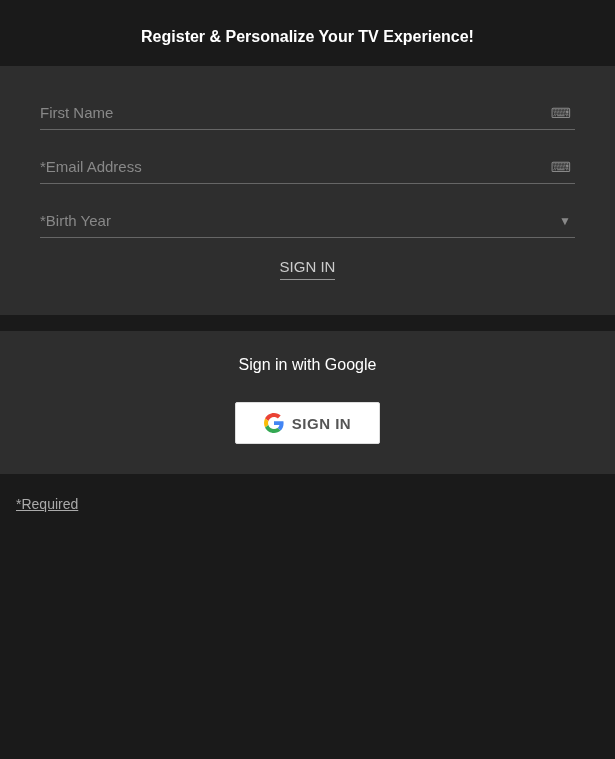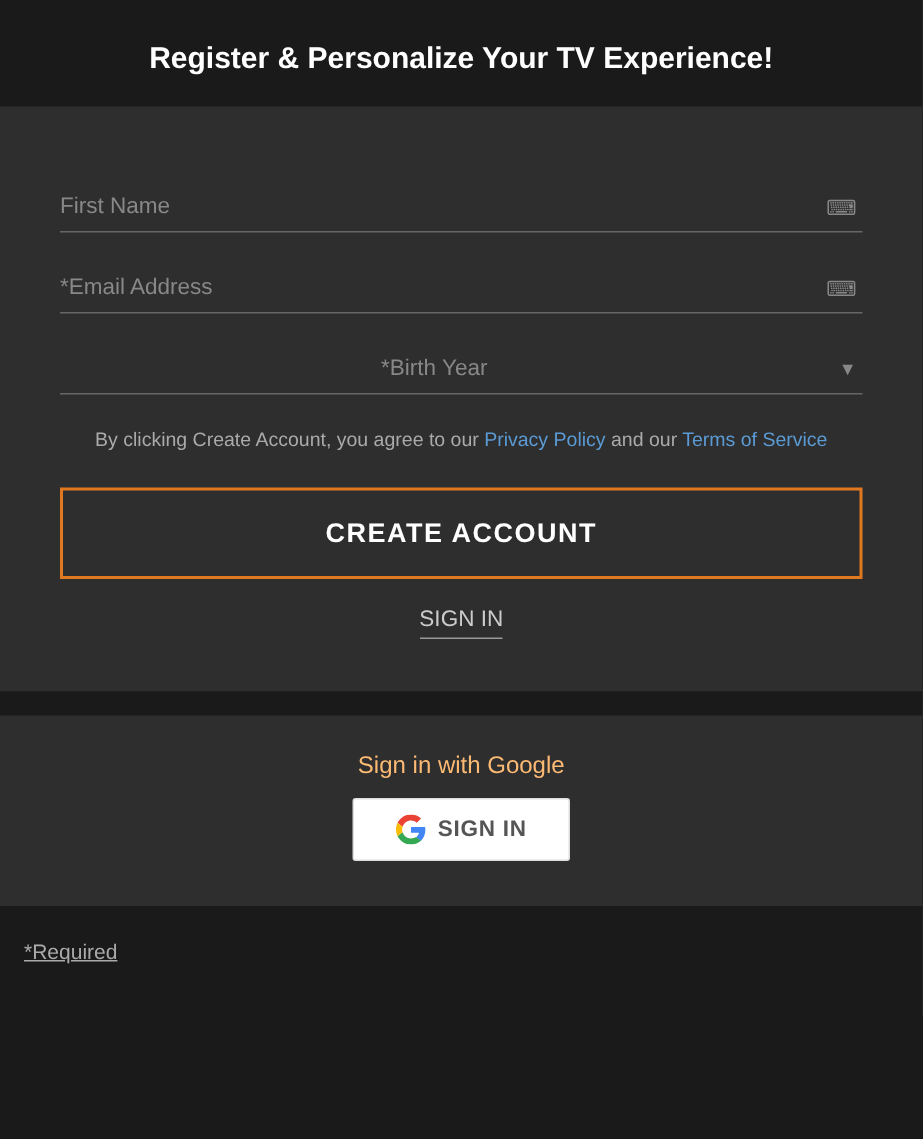--- a/index.html
+++ b/index.html
@@ -9,38 +9,37 @@
       font-family: Arial, sans-serif;
       width: 615px;
       min-height: 759px;
       display: flex;
       flex-direction: column;
       align-items: center;
     }
 
     .page-title {
       color: #ffffff;
-      font-size: 20px;
+      font-size: 16px;
       font-weight: bold;
       text-align: center;
       padding: 28px 20px 20px;
       width: 100%;
     }
 
     .form-card {
       background-color: #2e2e2e;
       width: 100%;
       padding: 30px 40px 35px;
     }
 
     .input-group {
       margin-bottom: 20px;
       position: relative;
       border-bottom: 1px solid #666;
-      margin-top: 20px;
     }
 
     .input-group input,
     .input-group select {
       width: 100%;
       background: transparent;
       border: none;
       outline: none;
       color: #cccccc;
       font-size: 15px;
@@ -49,21 +48,20 @@
       -webkit-appearance: none;
     }
 
     .input-group input::placeholder {
       color: #888888;
     }
 
     .input-group select {
       color: #888888;
       cursor: pointer;
-      text-align: center;
     }
 
     .input-group select option {
       color: #333;
       background: #fff;
     }
 
     .input-icon {
       position: absolute;
       right: 4px;
@@ -140,23 +138,23 @@
       background-color: #2e2e2e;
       width: 100%;
       padding: 25px 40px 30px;
       margin-top: 8px;
       display: flex;
       flex-direction: column;
       align-items: center;
     }
 
     .google-sign-in-text {
-      color: #fdba74;
+      color: #ffffff;
       font-size: 16px;
-      margin-bottom: 12px;
+      margin-bottom: 28px;
     }
 
     .google-btn {
       background-color: #ffffff;
       border: 1px solid #dddddd;
       border-radius: 2px;
       padding: 10px 28px;
       cursor: pointer;
       display: flex;
       align-items: center;
@@ -216,26 +214,22 @@
       <option>2002</option><option>2001</option><option>2000</option>
       <option>1999</option><option>1998</option><option>1997</option>
       <option>1996</option><option>1995</option><option>1990</option>
       <option>1985</option><option>1980</option><option>1975</option>
       <option>1970</option><option>1965</option><option>1960</option>
     </select>
     <span class="select-arrow">▼</span>
   </div>
 
   
-  <p class="terms-text">
-    <span>By clicking Create Account, you agree to our </span><a href="#">Privacy Policy</a><span> and our </span><a href="#">Terms of Service</a>
-  </p>
-
-  
-  <button class="create-account-btn">CREATE ACCOUNT</button>
+
+  
 
   
   <a class="sign-in-link" href="#">SIGN IN</a>
 
 </div>
 
 <div class="card-gap"></div>
 
 <div class="google-card">
 

